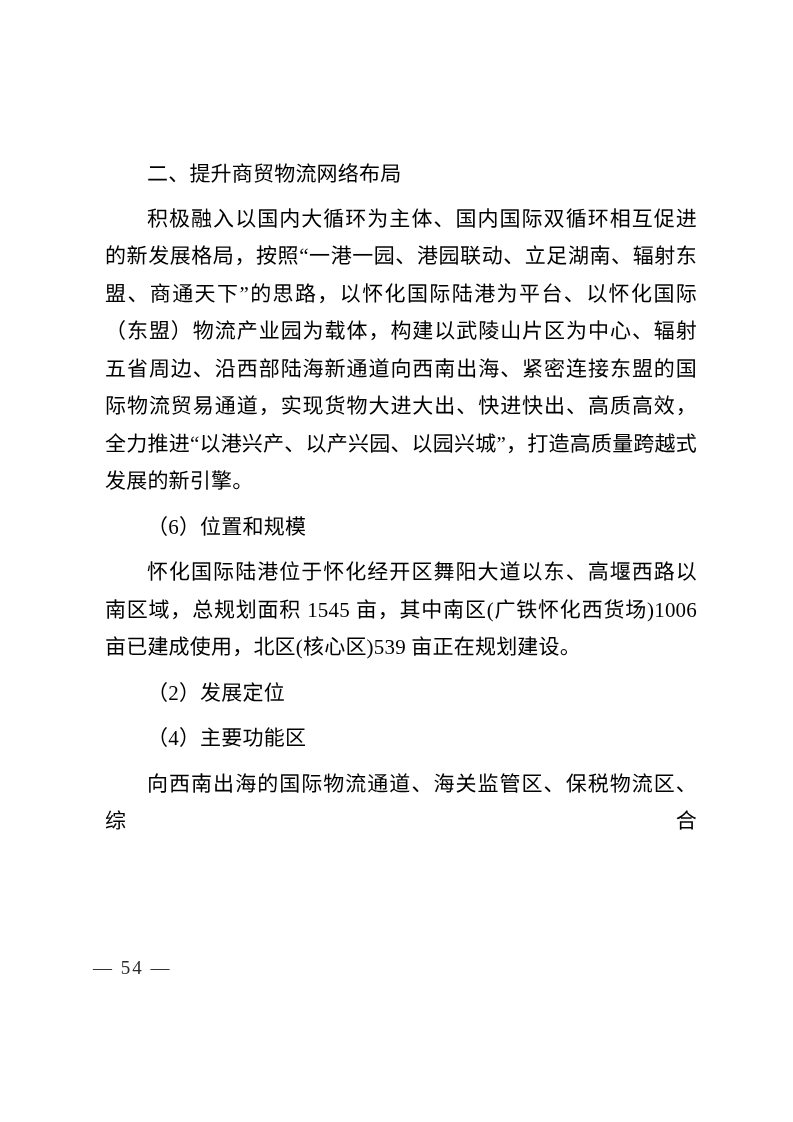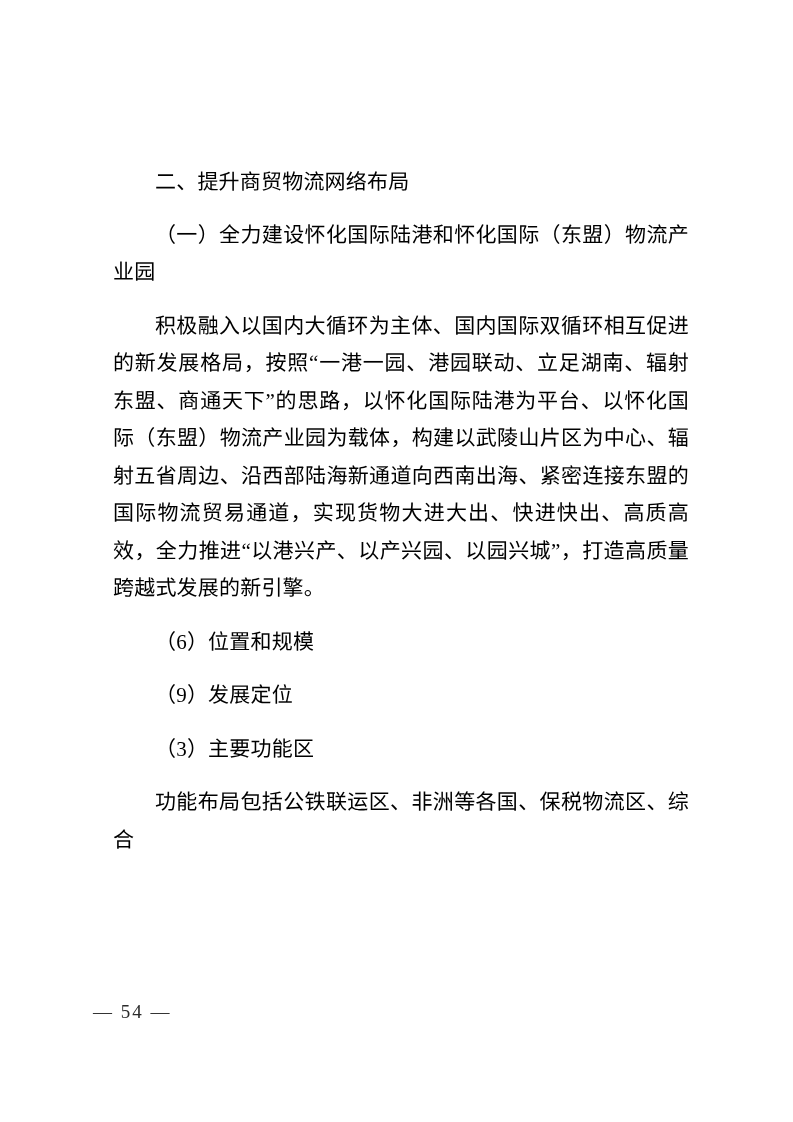--- a/index.html
+++ b/index.html
@@ -22,55 +22,55 @@
     top: 147px;
     width: 608px;
     font-size: 21px;
     line-height: 37.5px;
     text-align: justify;
     letter-spacing: 0.2px;
   }
   .body-text p,
   .body-text h2,
   .body-text h3 {
-    margin: 16px;
+    margin: 8px;
     padding: 0;
     text-indent: 2em;
     font-size: 21px;
     font-weight: normal;
   }
   .section-heading {
     font-family: "Liberation Sans", "DejaVu Sans", sans-serif;
     font-weight: bold;
   }
   .subsection-heading {
     
     font-weight: normal;
   }
   .justify-last {
     text-align-last: justify;
   }
   .page-footer {
     position: absolute;
     left: 93px;
-    top: 1000px;
+    top: 956px;
     font-size: 19px;
     line-height: 24px;
     letter-spacing: 2px;
     color: #2b2b2b;
     font-family: "Liberation Serif", "DejaVu Serif", serif;
   }
 </style>
 </head>
 <body>
 
 <div class="page">
   <div class="body-text">
     <h2 class="section-heading">二、提升商贸物流网络布局</h2>
-    <h3 class="subsection-heading">（一）全力建设怀化国际陆港和怀化国际（东盟）物流产业园</h3>
     <p>积极融入以国内大循环为主体、国内国际双循环相互促进的新发展格局，按照“一港一园、港园联动、立足湖南、辐射东盟、商通天下”的思路，以怀化国际陆港为平台、以怀化国际（东盟）物流产业园为载体，构建以武陵山片区为中心、辐射五省周边、沿西部陆海新通道向西南出海、紧密连接东盟的国际物流贸易通道，实现货物大进大出、快进快出、高质高效，全力推进“以港兴产、以产兴园、以园兴城”，打造高质量跨越式发展的新引擎。</p>
     <p>（6）位置和规模</p>
-    <p>（9）发展定位</p>
-    <p>（3）主要功能区</p>
-    <p class="justify-last">功能布局包括公铁联运区、非洲等各国、保税物流区、综合</p>
+    <p>怀化国际陆港位于怀化经开区舞阳大道以东、高堰西路以南区域，总规划面积 1545 亩，其中南区(广铁怀化西货场)1006 亩已建成使用，北区(核心区)539 亩正在规划建设。</p>
+    <p>（2）发展定位</p>
+    <p>（4）主要功能区</p>
+    <p class="justify-last">向西南出海的国际物流通道、海关监管区、保税物流区、综合</p>
   </div>
   <div class="page-footer">— 54 —</div>
 </div>
 
 </body></html>

